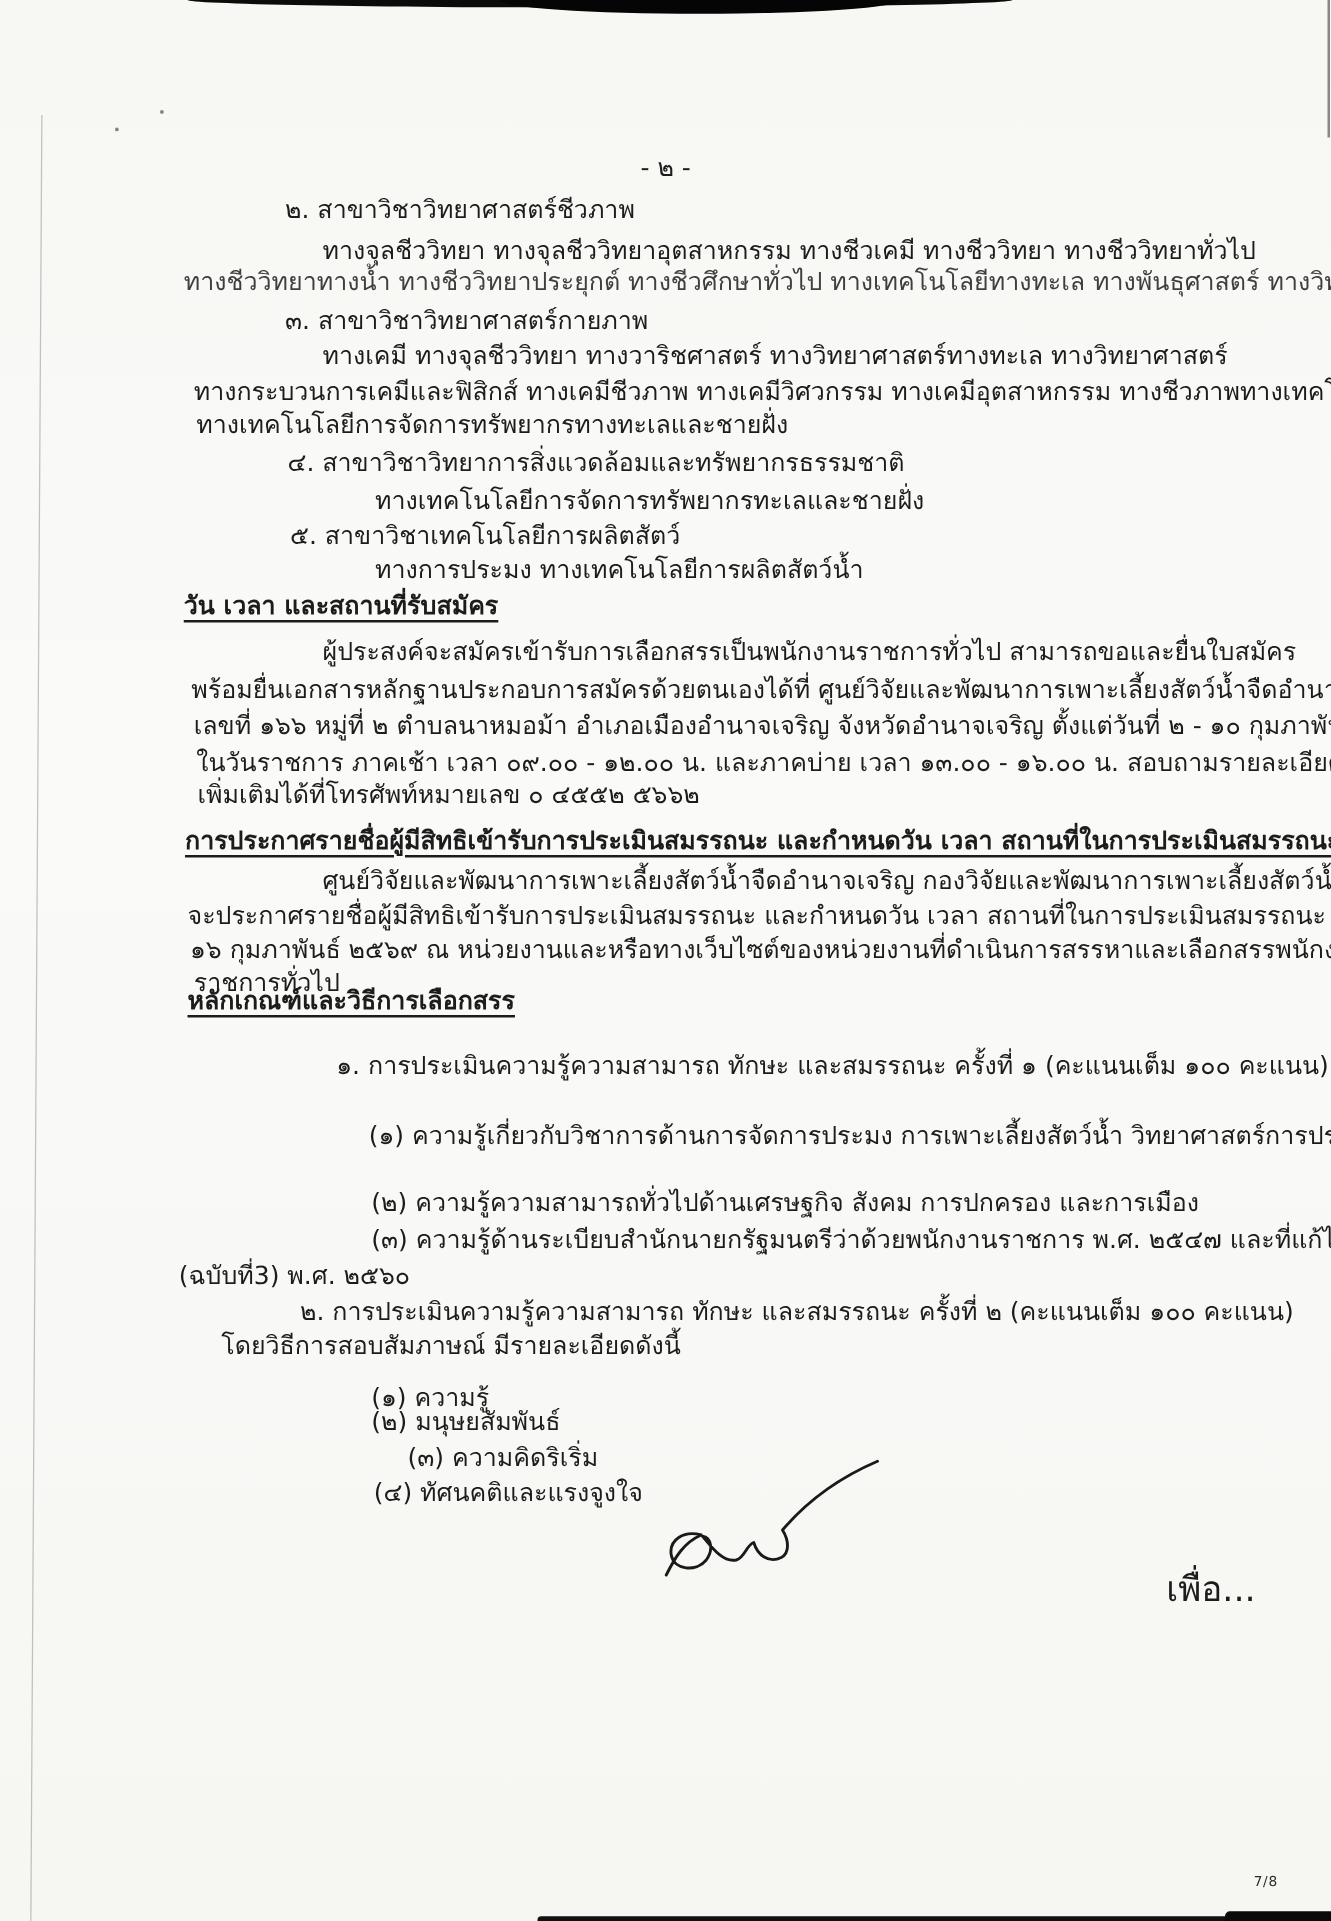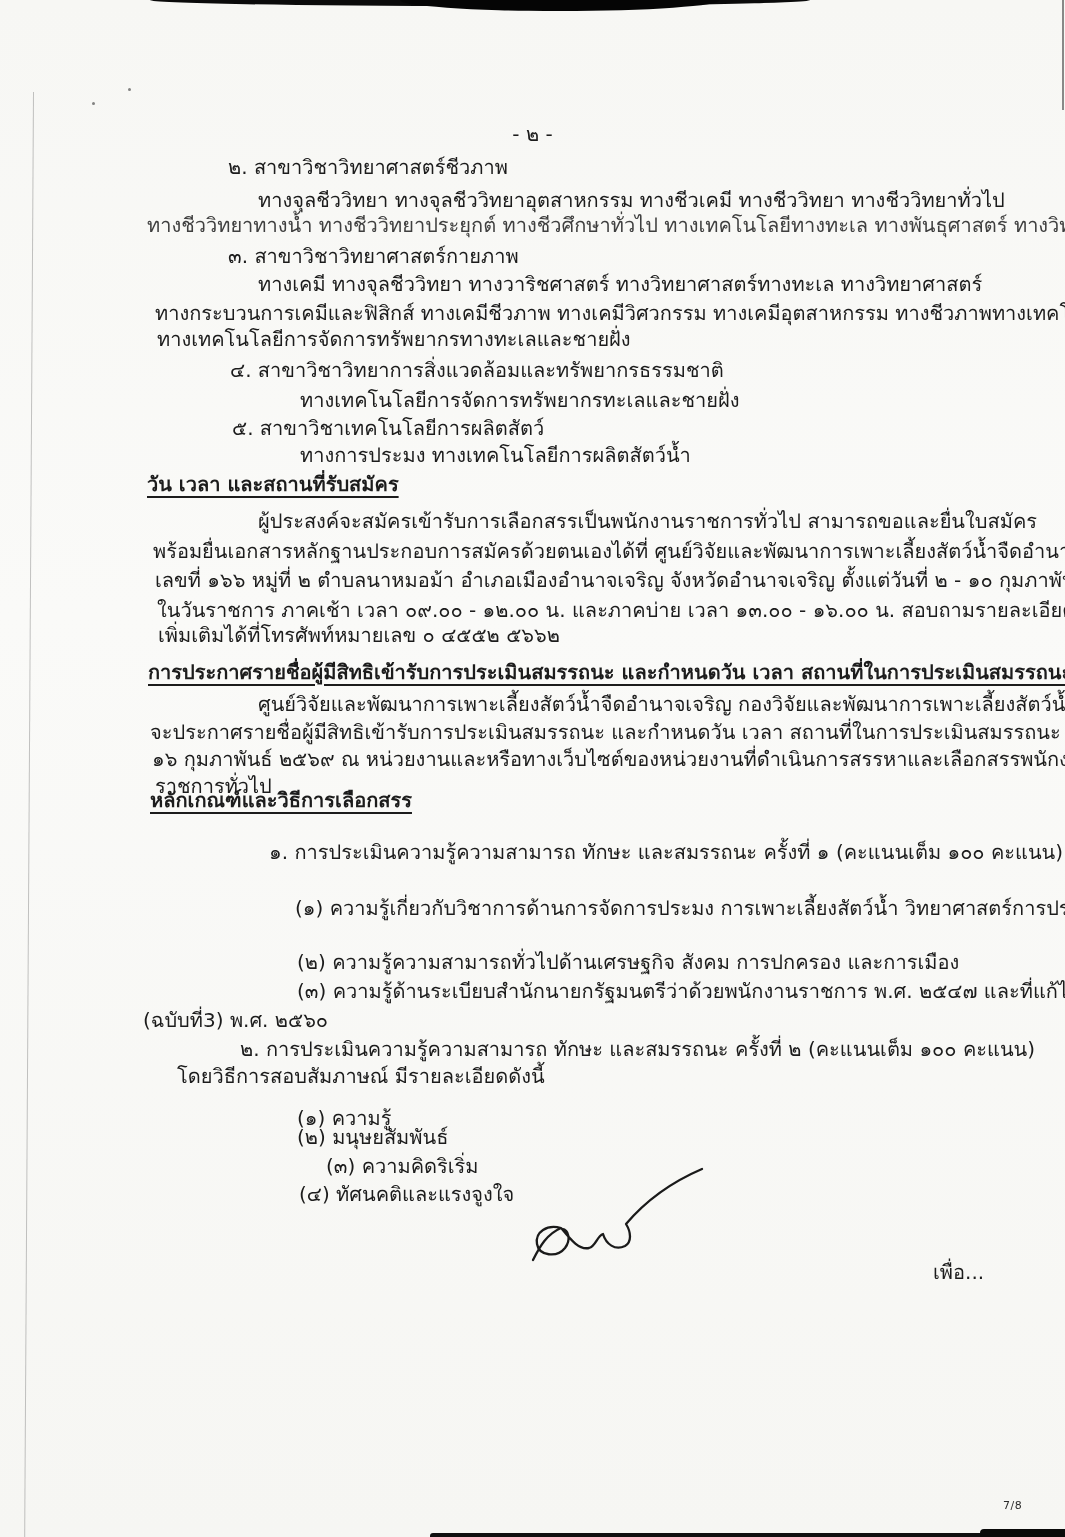--- a/index.html
+++ b/index.html
@@ -15,21 +15,21 @@
   }
   .heading{
     font-weight:bold;
     text-decoration:underline;
     text-decoration-thickness:1.8px;
     text-underline-offset:5px;
   }
   .blurry{color:#3f3f3f;filter:blur(0.55px);}
   .center{left:0;right:0;text-align:center;}
   .pageno{font-size:11px;color:#2b2b2b;letter-spacing:0.5px;}
-  .contmark{font-size:20px;color:#1c1c1c;}
+  .contmark{font-size:28px;color:#1c1c1c;}
   
   .art-top-band{
     position:absolute;top:0;left:150px;width:660px;height:6px;background:#0b0b0b;
     border-radius:0 0 50% 50% / 0 0 100% 100%;
   }
   .art-top-bulge{
     position:absolute;top:0;left:400px;width:320px;height:11px;background:#050505;
     border-radius:0 0 50% 50% / 0 0 100% 100%;
   }
   .art-right-sliver{

